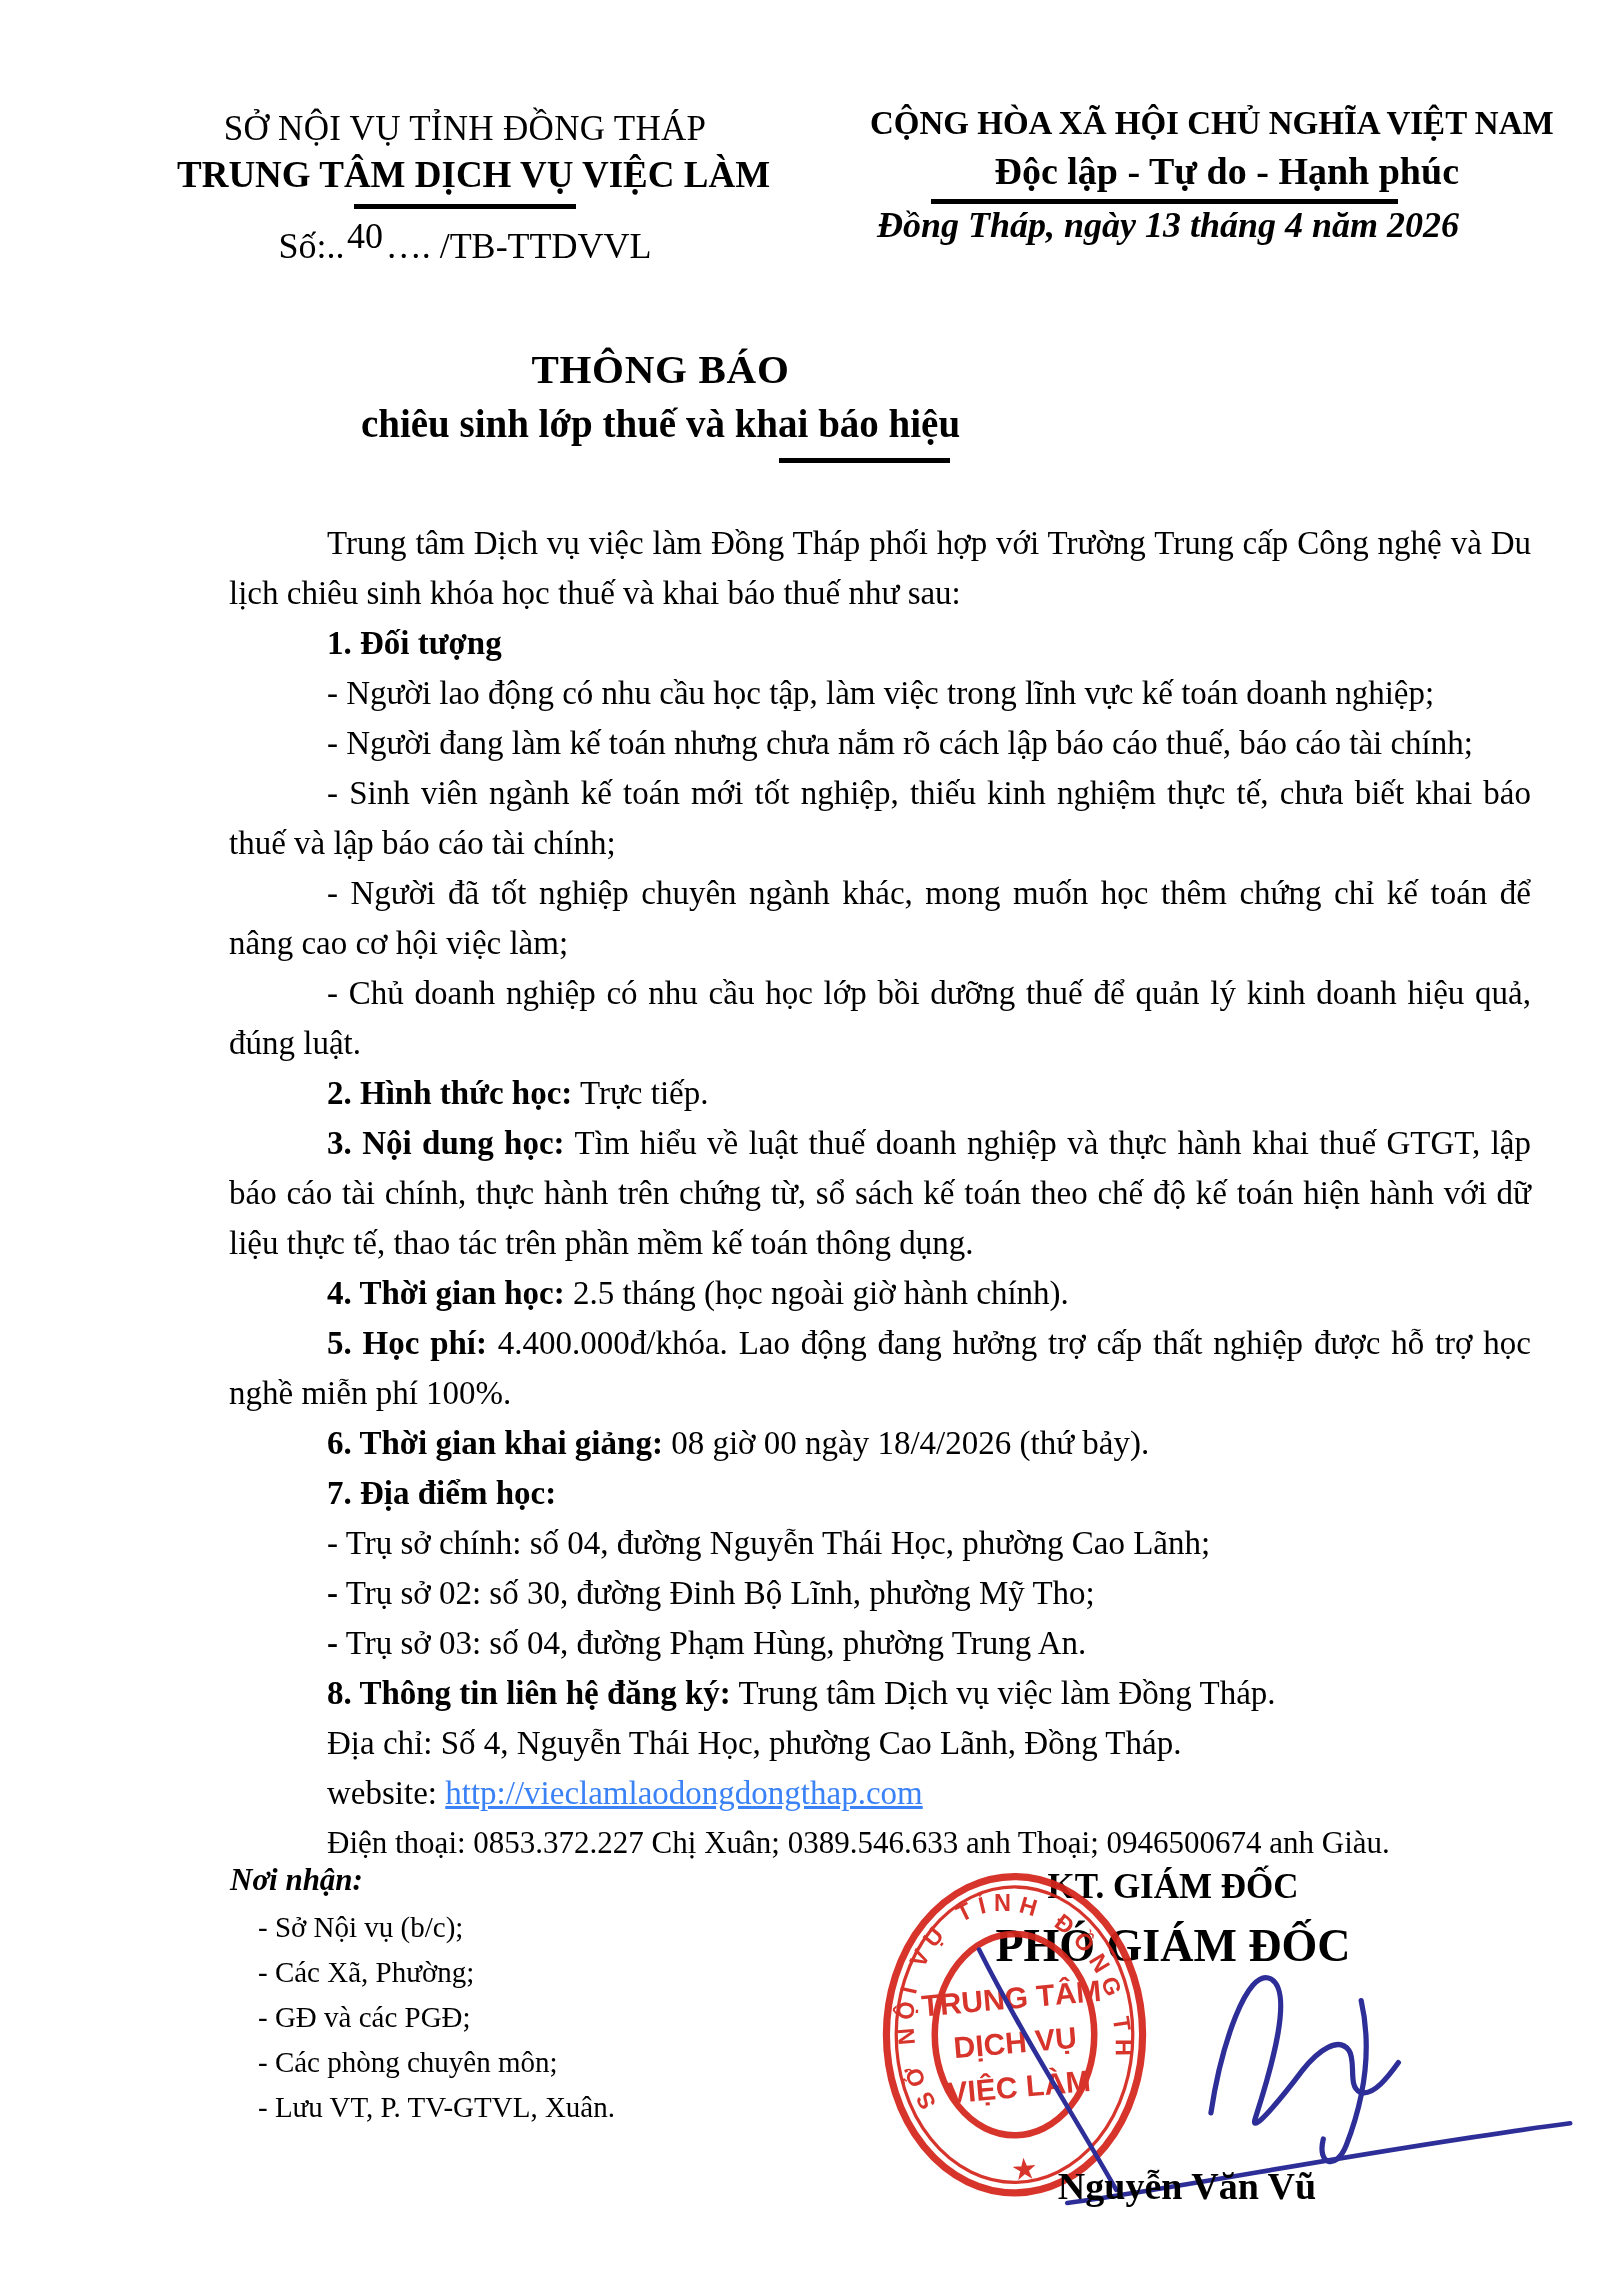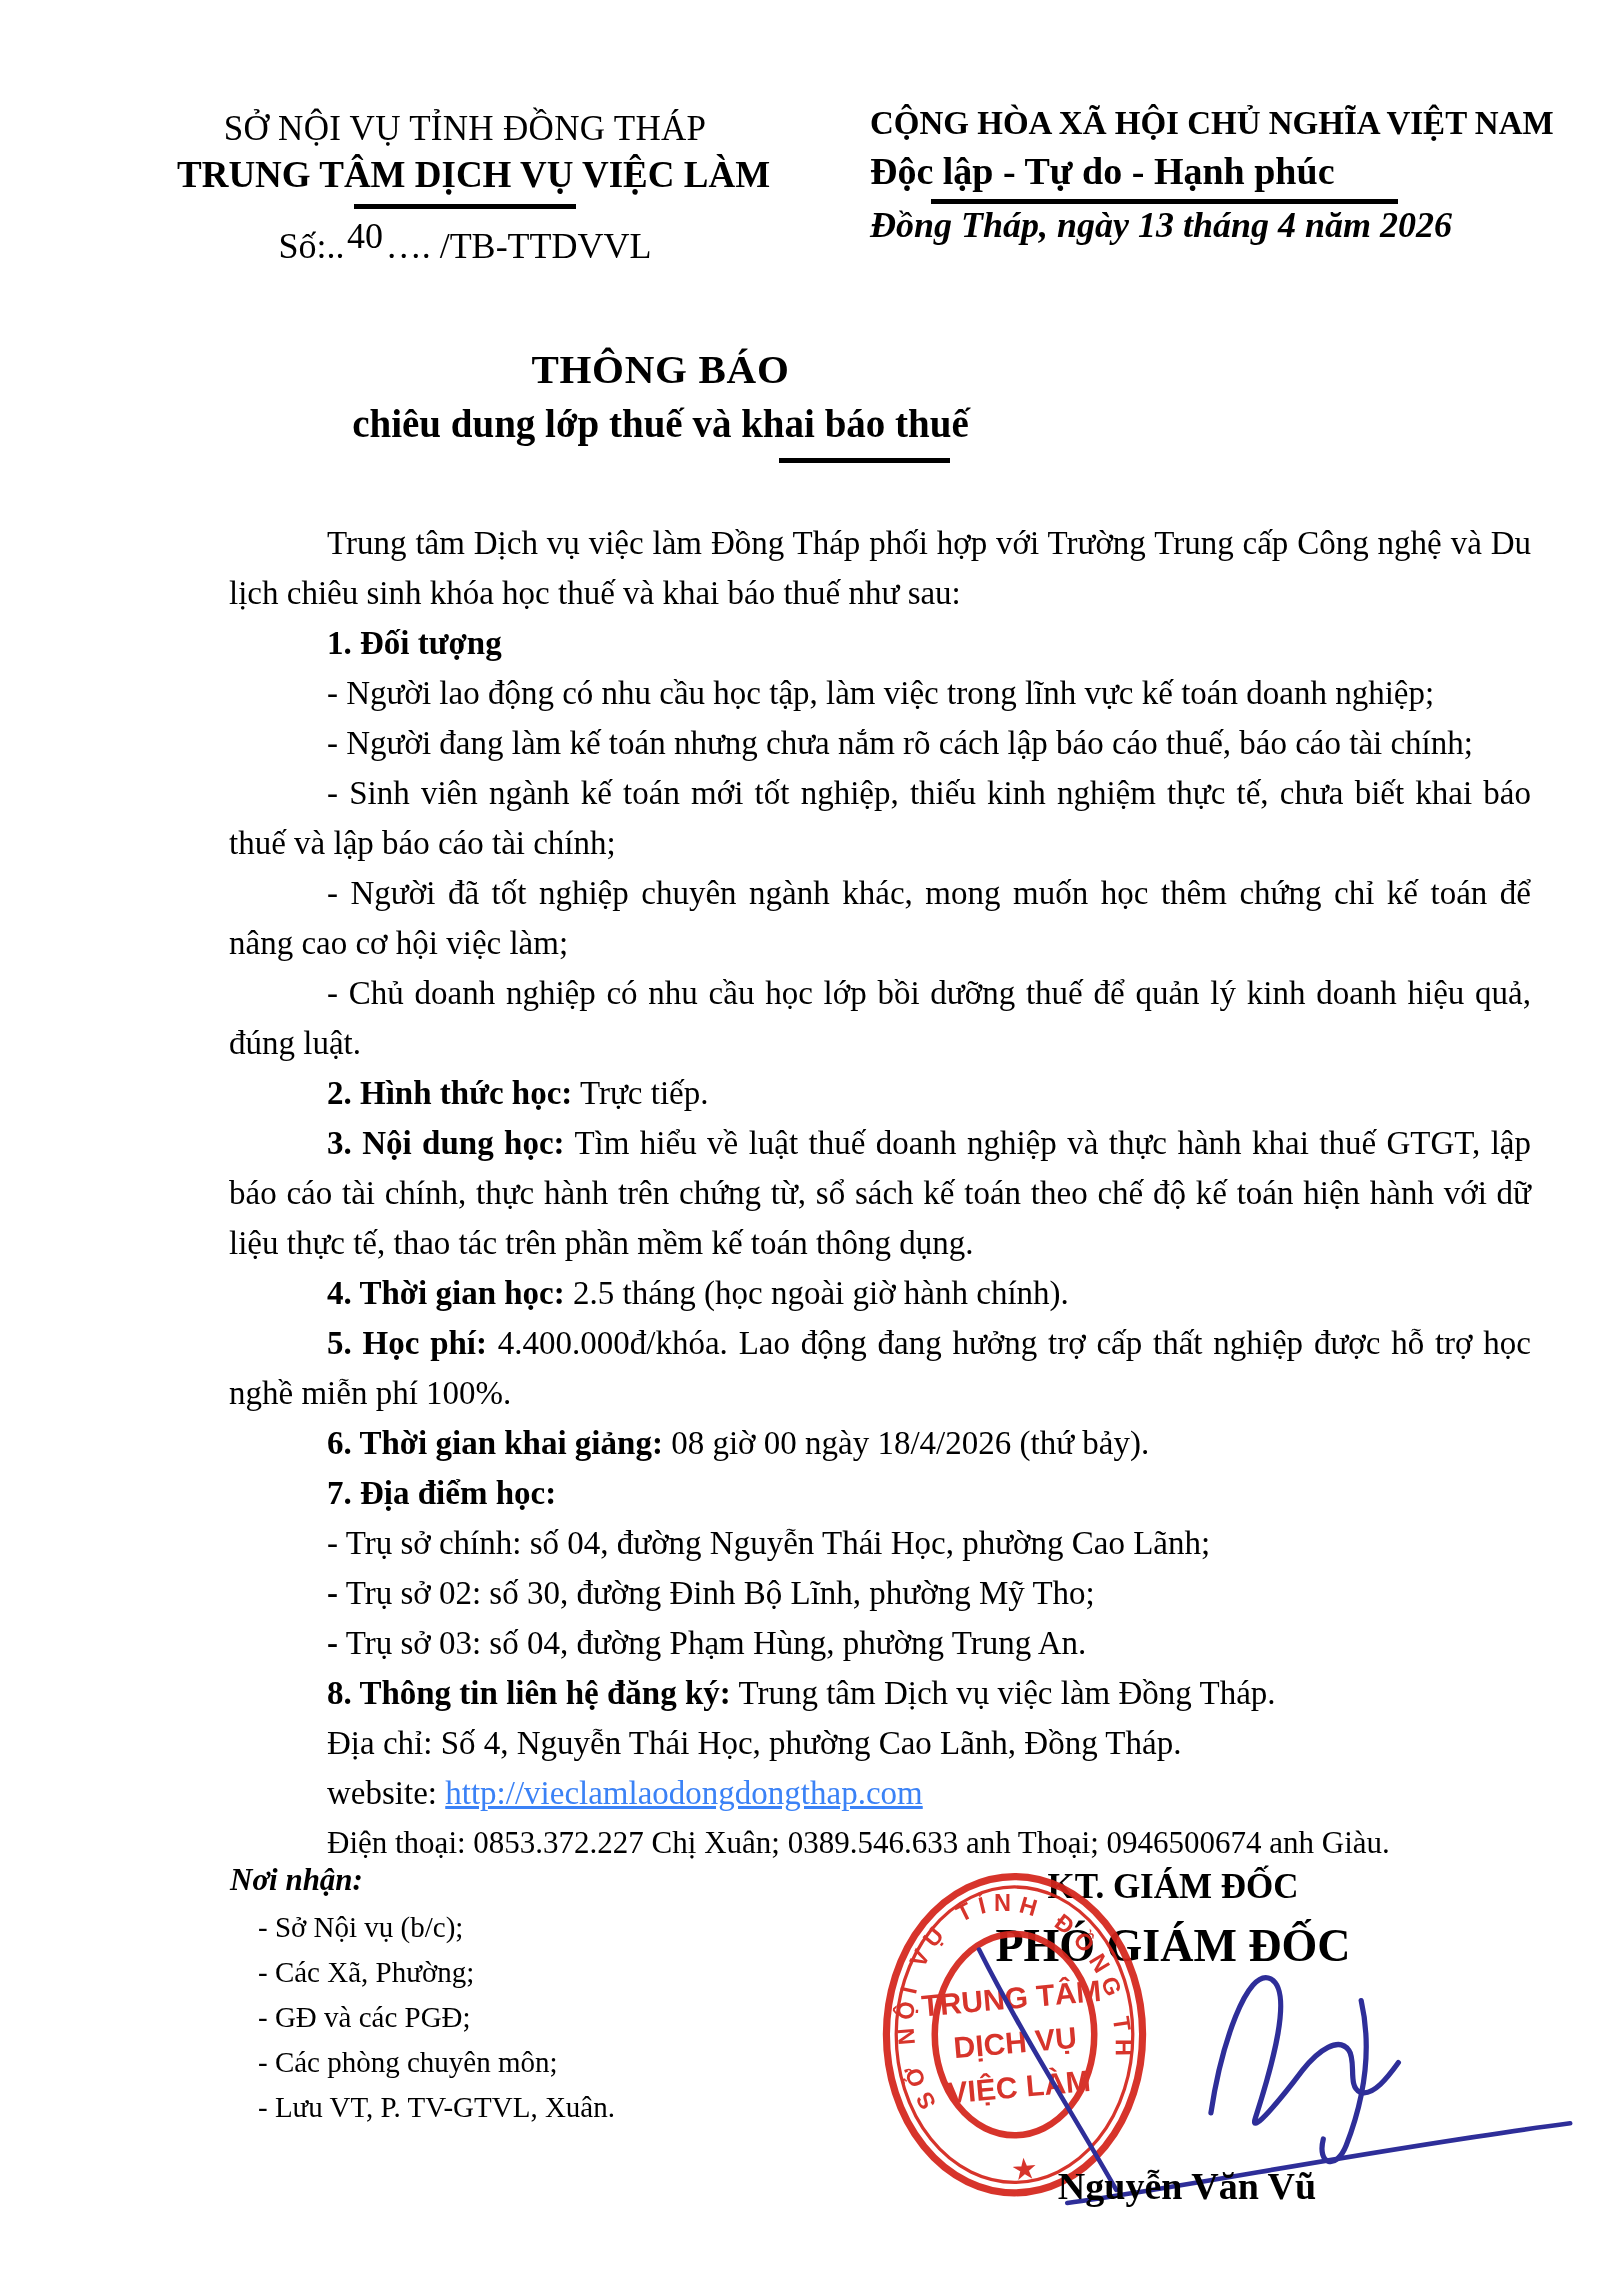--- a/index.html
+++ b/index.html
@@ -11,21 +11,21 @@
   .page{position:absolute;inset:0;}
 
   
   .hdr-left{position:absolute;left:177px;top:109px;width:576px;text-align:center;}
   .hl1{font-size:35px;letter-spacing:0.3px;white-space:nowrap;}
   .hl2{font-size:37px;font-weight:bold;margin-top:3.9px;white-space:nowrap;}
   .hline{width:222px;height:5.2px;background:#000;margin:7.9px auto 0;}
   .so-line{margin-top:15.7px;font-size:36px;white-space:nowrap;}
   .so-num{position:relative;top:-9.2px;padding:0 2.6px;}
 
-  .hdr-right{position:absolute;left:870px;top:105px;width:589px;text-align:left;}
+  .hdr-right{position:absolute;left:870px;top:105px;width:589px;text-align:right;}
   .hr1{font-size:33px;font-weight:bold;white-space:nowrap;}
   .hr2{font-size:38px;font-weight:bold;margin-top:6.5px;white-space:nowrap;}
   .hrline{width:467px;height:5.2px;background:#000;margin:6.5px auto 0;}
   .date-line{font-size:36px;font-weight:bold;font-style:italic;white-space:nowrap;}
 
   
   .title{position:absolute;top:345px;left:0;width:1321px;text-align:center;}
   .t1{font-size:41px;font-weight:bold;letter-spacing:0.7px;}
   .t2{font-size:39px;font-weight:bold;margin-top:7.9px;}
   .t-underline{position:absolute;left:779px;top:458px;width:171px;height:5.2px;background:#000;}
@@ -66,21 +66,21 @@
 
   <div class="hdr-right">
     <div class="hr1">CỘNG HÒA XÃ HỘI CHỦ  NGHĨA VIỆT NAM</div>
     <div class="hr2">Độc lập - Tự do - Hạnh phúc</div>
     <div class="hrline"></div>
     <div class="date-line">Đồng Tháp, ngày 13 tháng 4 năm 2026</div>
   </div>
 
   <div class="title">
     <div class="t1">THÔNG BÁO</div>
-    <div class="t2">chiêu dung lớp thuế và khai báo thuế</div>
+    <div class="t2">chiêu sinh lớp thuế và khai báo hiệu</div>
   </div>
   <div class="t-underline"></div>
 
   <div class="bodytext">
     <p class="para"><b></b><span>Trung tâm Dịch vụ việc làm Đồng Tháp phối hợp với Trường Trung cấp Công nghệ và Du lịch chiêu sinh khóa học thuế và khai báo thuế như sau:</span></p>
     <p class="para"><b>1. Đối tượng</b><span></span></p>
     <p class="para"><b></b><span>- Người lao động có nhu cầu học tập, làm việc trong lĩnh vực kế toán doanh nghiệp;</span></p>
     <p class="para"><b></b><span>- Người đang làm kế toán nhưng chưa nắm rõ cách lập báo cáo thuế, báo cáo tài chính;</span></p>
     <p class="para"><b></b><span>- Sinh viên ngành kế toán mới tốt nghiệp, thiếu kinh nghiệm thực tế, chưa biết khai báo thuế và lập báo cáo tài chính;</span></p>
     <p class="para"><b></b><span>- Người đã tốt nghiệp chuyên ngành khác, mong muốn học thêm chứng chỉ kế toán để nâng cao cơ hội việc làm;</span></p>

